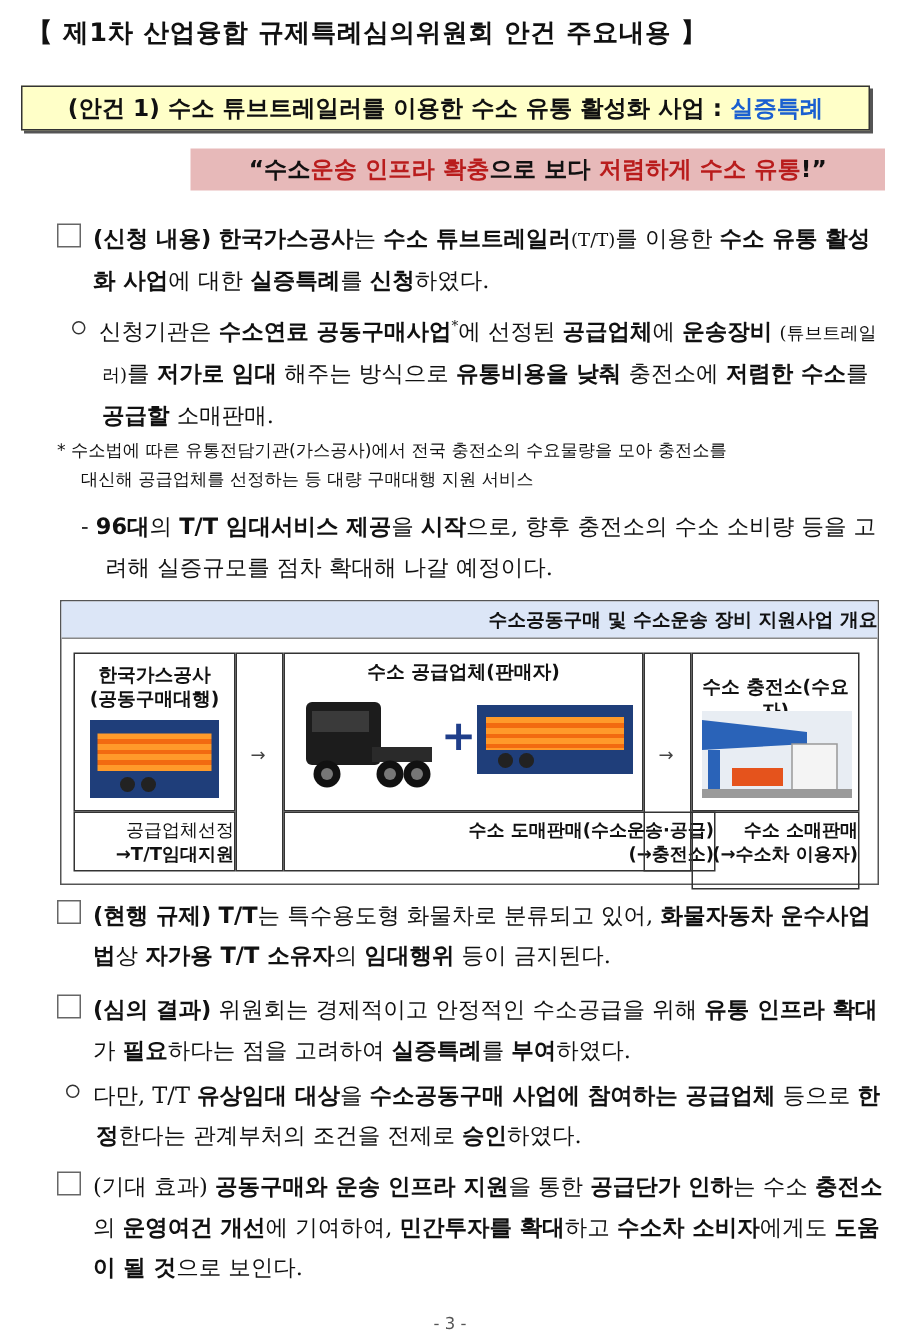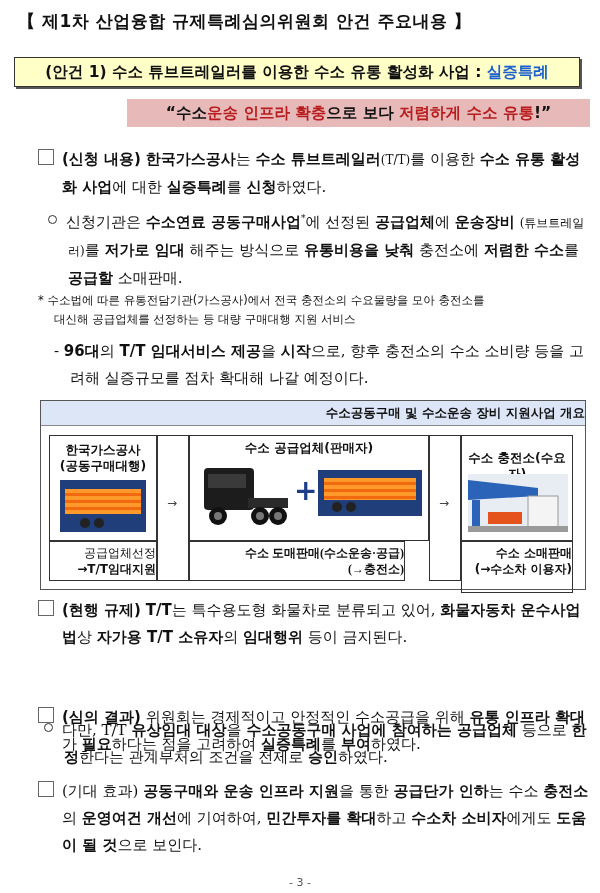--- a/index.html
+++ b/index.html
@@ -108,21 +108,21 @@
       <circle cx="80" cy="54" r="9" fill="#111"></circle>
         <circle cx="80" cy="54" r="4" fill="#777"></circle>
     </svg>
     <div class="abs" style="left:104px; top:38px; font-size:28px; font-weight:bold; color:#1f3e8a;">+</div>
     <div class="tube" style="left:128px; top:34px; width:104px; height:46px;">
       <div class="cyl"></div>
         <div class="wheel" style="left:14px;"></div>
         <div class="wheel" style="left:28px;"></div>
     </div>
   </div>
-  <div class="cell" style="left:148px; top:140px; width:216px; height:40px;font-family:Liberation Serif, serif;">
+  <div class="cell" style="left:148px; top:140px; width:288px; height:40px;">
     <div class="btext" style="top:3px; font-weight:bold;">수소 도매판매(수소운송·공급)</div>
     <div class="btext" style="top:19px; font-weight:bold;">(→충전소)</div>
   </div>
   <div class="cell" style="left:388px; top:34px; width:32px; height:146px;">
     <div class="arrow" style="left:9px; top:60px;">→</div>
   </div>
 
   <div class="cell" style="left:420px; top:34px; width:112px; height:106px;">
     <div class="ctext" style="top:14px;">수소 충전소(수요자)</div>
     <svg class="truck" style="left:6px; top:38px;" width="100" height="58" viewBox="0 0 100 58">
@@ -141,21 +141,21 @@
 </div>
 
 <div class="abs para" style="left:14px; top:597px; width:580px;">
   <div style="text-indent:-24px; padding-left:24px; margin-left:24px;">
     <span class="sq"></span><b>(현행 규제)</b>
     <b>T/T</b><span>는 특수용도형 화물차로 분류되고 있어, </span><b>화물자동차 운수사업법</b><span>상 </span><b>자가용 T/T 소유자</b><span>의 </span><b>임대행위</b><span> 등이 금지된다.</span>
   </div>
 </div>
 
 <div class="abs para" style="left:14px; top:660px; width:580px;">
-  <div style="text-indent:-24px; padding-left:24px; margin-left:24px;margin-top:44px;">
+  <div style="text-indent:-24px; padding-left:24px; margin-left:24px;">
     <span class="sq"></span><b>(심의 결과)</b><span> 위원회는 경제적이고 안정적인 수소공급을 위해 </span><b>유통 인프라 확대</b><span>가 </span><b>필요</b><span>하다는 점을 고려하여 </span><b>실증특례</b><span>를 </span><b>부여</b><span>하였다.</span>
   </div>
 </div>
 
 <div class="abs para" style="left:24px; top:717px; width:570px;">
   <div style="text-indent:-20px; padding-left:20px; margin-left:20px;">
     <span class="circ"></span><span>다만, T/T </span><b>유상임대 대상</b><span>을 </span><b>수소공동구매 사업에 참여하는 공급업체</b><span> 등으로 </span><b>한정</b><span>한다는 관계부처의 조건을 전제로 </span><b>승인</b><span>하였다.</span>
   </div>
 </div>
 

